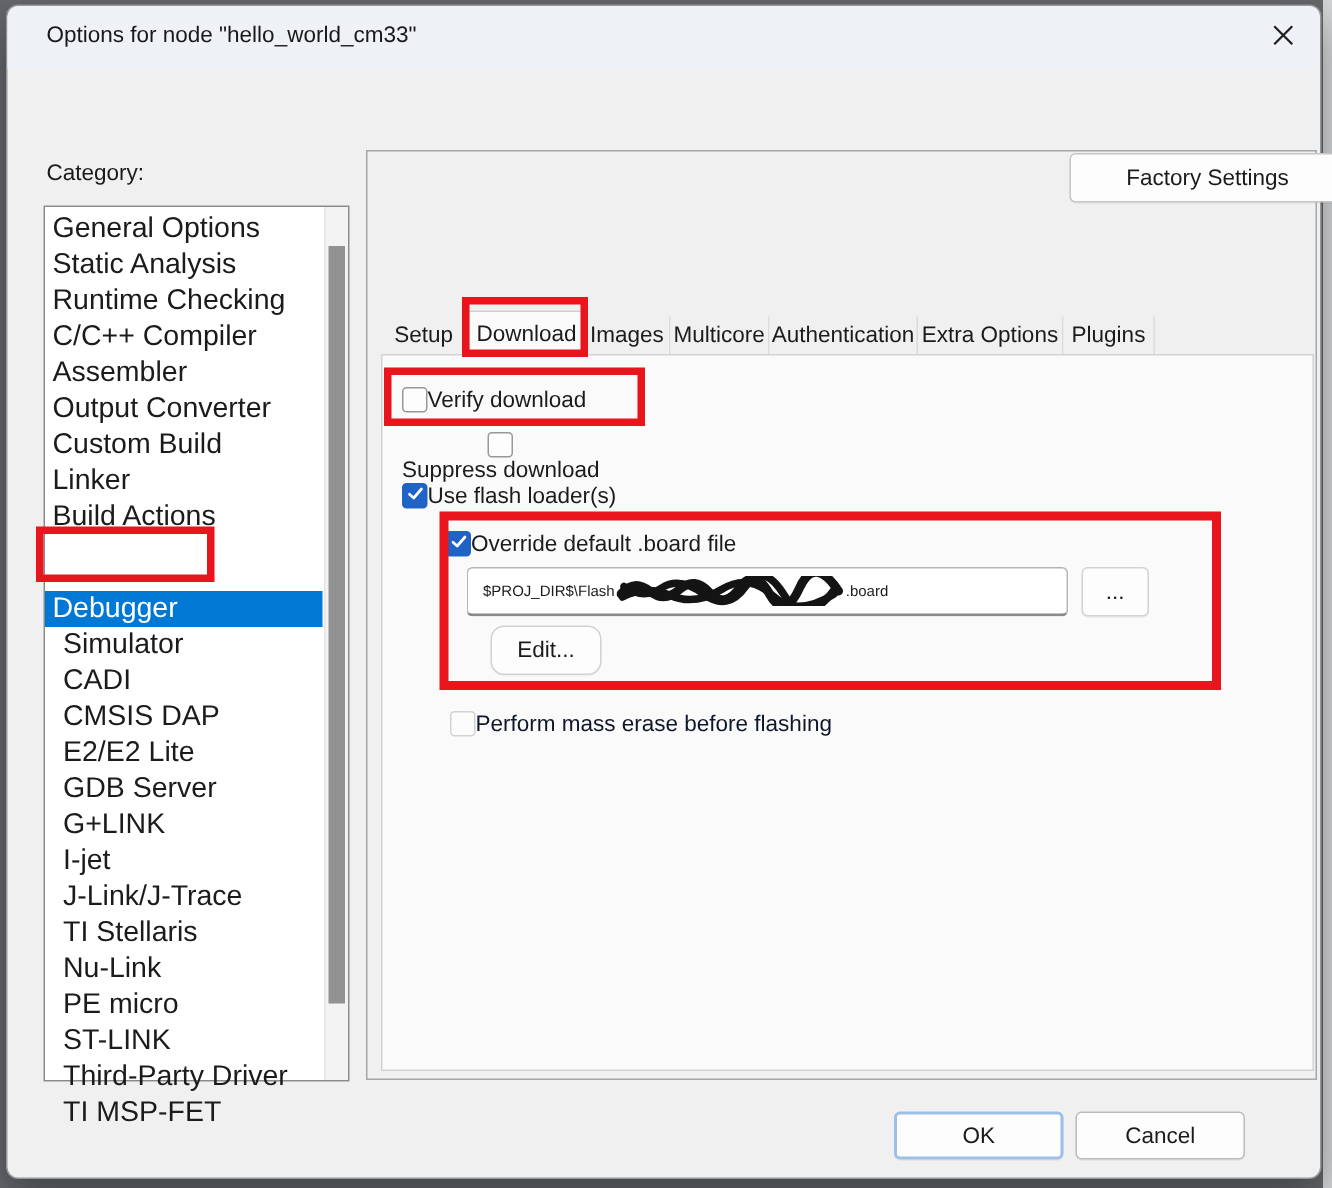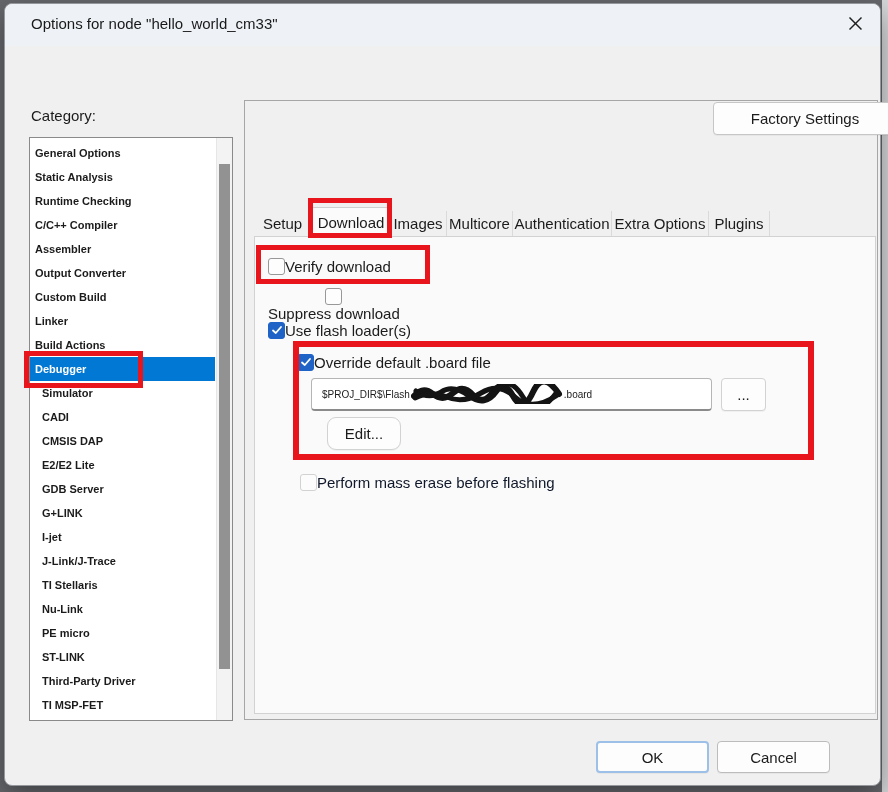--- a/index.html
+++ b/index.html
@@ -17,24 +17,24 @@
               background:#eef2f7; border-radius:8px 8px 0 0; }
   .title { position:absolute; left:26px; top:11px; font-size:15px; color:#191919; white-space:nowrap; }
   .close-btn { position:absolute; right:11px; top:9px; width:28px; height:25px;
                display:flex; align-items:center; justify-content:center; cursor:default; }
 
   .category-label { position:absolute; left:26px; top:103px; font-size:15px; }
 
   .listbox { position:absolute; left:24px; top:133px; width:204px; height:584px;
              background:#ffffff; border:1px solid #8a8a8a; }
   .list-items { position:absolute; left:0; top:3px; width:185px; }
-  .lrow { height:24px; line-height:24px; font-size:11px; white-space:nowrap; padding-left:5px;font-weight:bold; }
+  .lrow { height:24px; line-height:24px; font-size:19px; white-space:nowrap; padding-left:5px; }
   .lrow.ind1 { }
   .lrow.ind2 { padding-left:12px; }
-  .lrow.selected { background:#0078d4; color:#ffffff; }
+  .lrow.selected { background:#0078d4; color:#ffffff;margin-top:37px; }
   .list-scrollbar { position:absolute; right:0; top:0; bottom:0; width:16px;
                     background:#f3f3f3; border-left:1px solid #e6e6e6; }
   .list-thumb { position:absolute; left:2px; right:2px; top:26px; height:505px; background:#929292; }
 
   .groupbox { position:absolute; left:239px; top:96px; width:634px; height:620px;
               border:1px solid #a6a6a6; background:#f0f0f0; }
 
   .btn { display:flex; align-items:center; justify-content:center;
          background:#fdfdfd; border:1px solid #d2d2d2; border-radius:4px;
          font-size:15px; color:#1b1b1b; box-shadow:0 1px 0 rgba(0,0,0,.04); cursor:default; }

